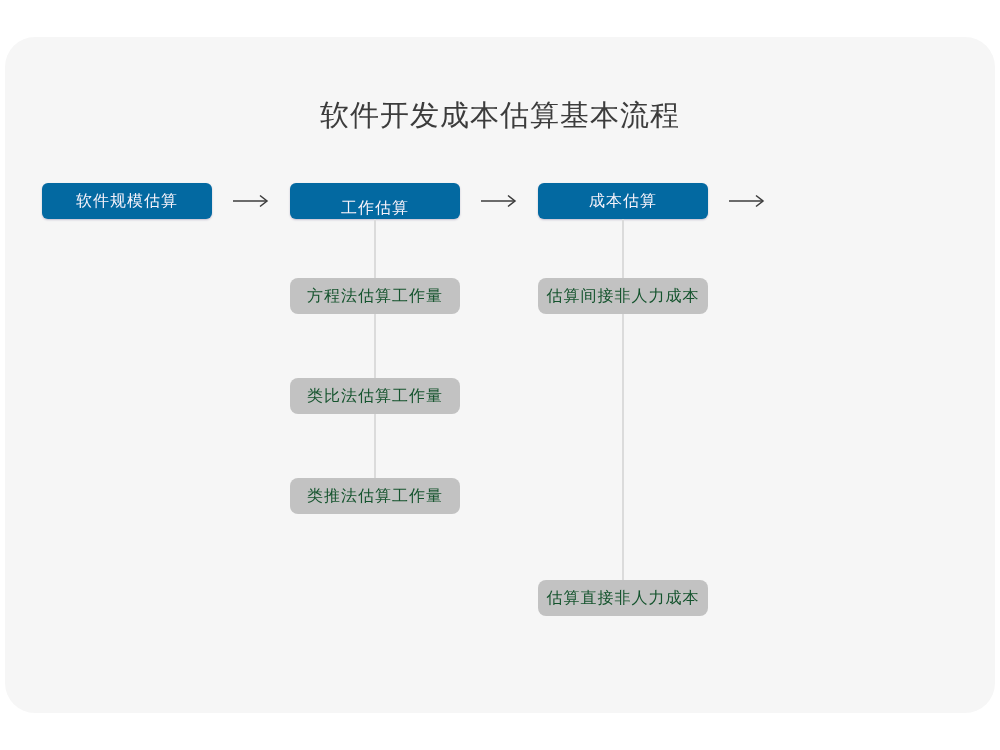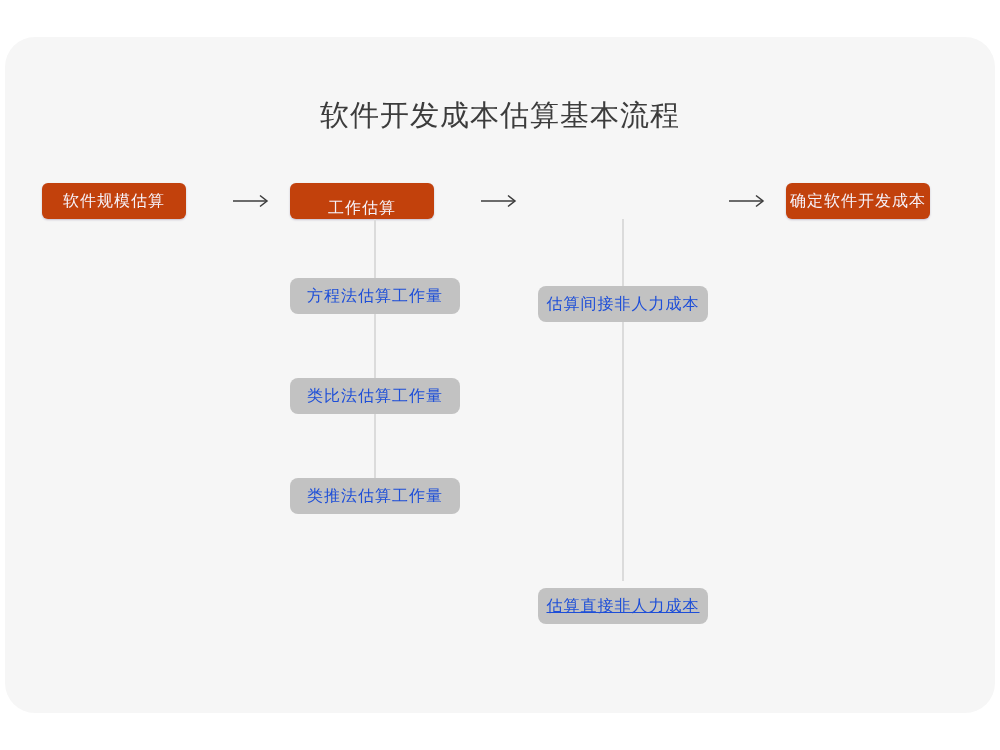--- a/index.html
+++ b/index.html
@@ -28,23 +28,23 @@
     width: 1000px;
     text-align: center;
     font-size: 29px;
     letter-spacing: 1px;
     color: #3c3c3c;
     font-weight: 400;
   }
   .stage {
     position: absolute;
     top: 183px;
-    width: 144px;
+    width: 170px;
     height: 36px;
-    background: #c2410c;
+    background: #0369a1;
     border-radius: 6px;
     color: #f6f2fa;
     font-size: 16px;
     letter-spacing: 1px;
     display: flex;
     align-items: center;
     justify-content: center;
     box-shadow: 0 1px 2px rgba(60,30,100,0.25);
   }
   .stage.s0 { left: 42px; }
@@ -66,50 +66,50 @@
     background: #dbdbdb;
   }
   .vline.c1 { left: 374px; top: 219px; height: 260px; }
   .vline.c2 { left: 622px; top: 219px; height: 362px; }
   .gnode {
     position: absolute;
     width: 170px;
     height: 36px;
     background: #c2c2c2;
     border-radius: 8px;
-    color: #1d4ed8;
+    color: #14532d;
     font-size: 16px;
     letter-spacing: 1px;
     display: flex;
     align-items: center;
     justify-content: center;
   }
   .col1 { left: 290px; }
-  .col2 { left: 538px; margin-top: 8px; }
+  .col2 { left: 538px; }
   .r0 { top: 278px; }
   .r1 { top: 378px; }
   .r2 { top: 478px; }
-  .r3 { top: 580px; text-decoration: underline; }
+  .r3 { top: 580px; }
 </style>
 </head>
 <body>
 
 <div class="canvas">
   <div class="card"></div>
 
   <div class="title">软件开发成本估算基本流程</div>
 
   <div class="stage s0">
     <span>软件规模估算</span>
   </div>
   <div class="stage s1">
     <span>工作估算</span>
   </div>
-  <div class="stage s3">
-    <span>确定软件开发成本</span>
+  <div class="stage s2">
+    <span>成本估算</span>
   </div>
 
   <svg class="arrow a0" viewBox="0 0 40 16">
     <line x1="2" y1="8" x2="36" y2="8" stroke="#3c3c3c" stroke-width="1.5"></line>
     <polyline points="29,2.5 36,8 29,13.5" fill="none" stroke="#3c3c3c" stroke-width="1.5"></polyline>
   </svg>
   <svg class="arrow a1" viewBox="0 0 40 16">
     <line x1="2" y1="8" x2="36" y2="8" stroke="#3c3c3c" stroke-width="1.5"></line>
     <polyline points="29,2.5 36,8 29,13.5" fill="none" stroke="#3c3c3c" stroke-width="1.5"></polyline>
   </svg>

